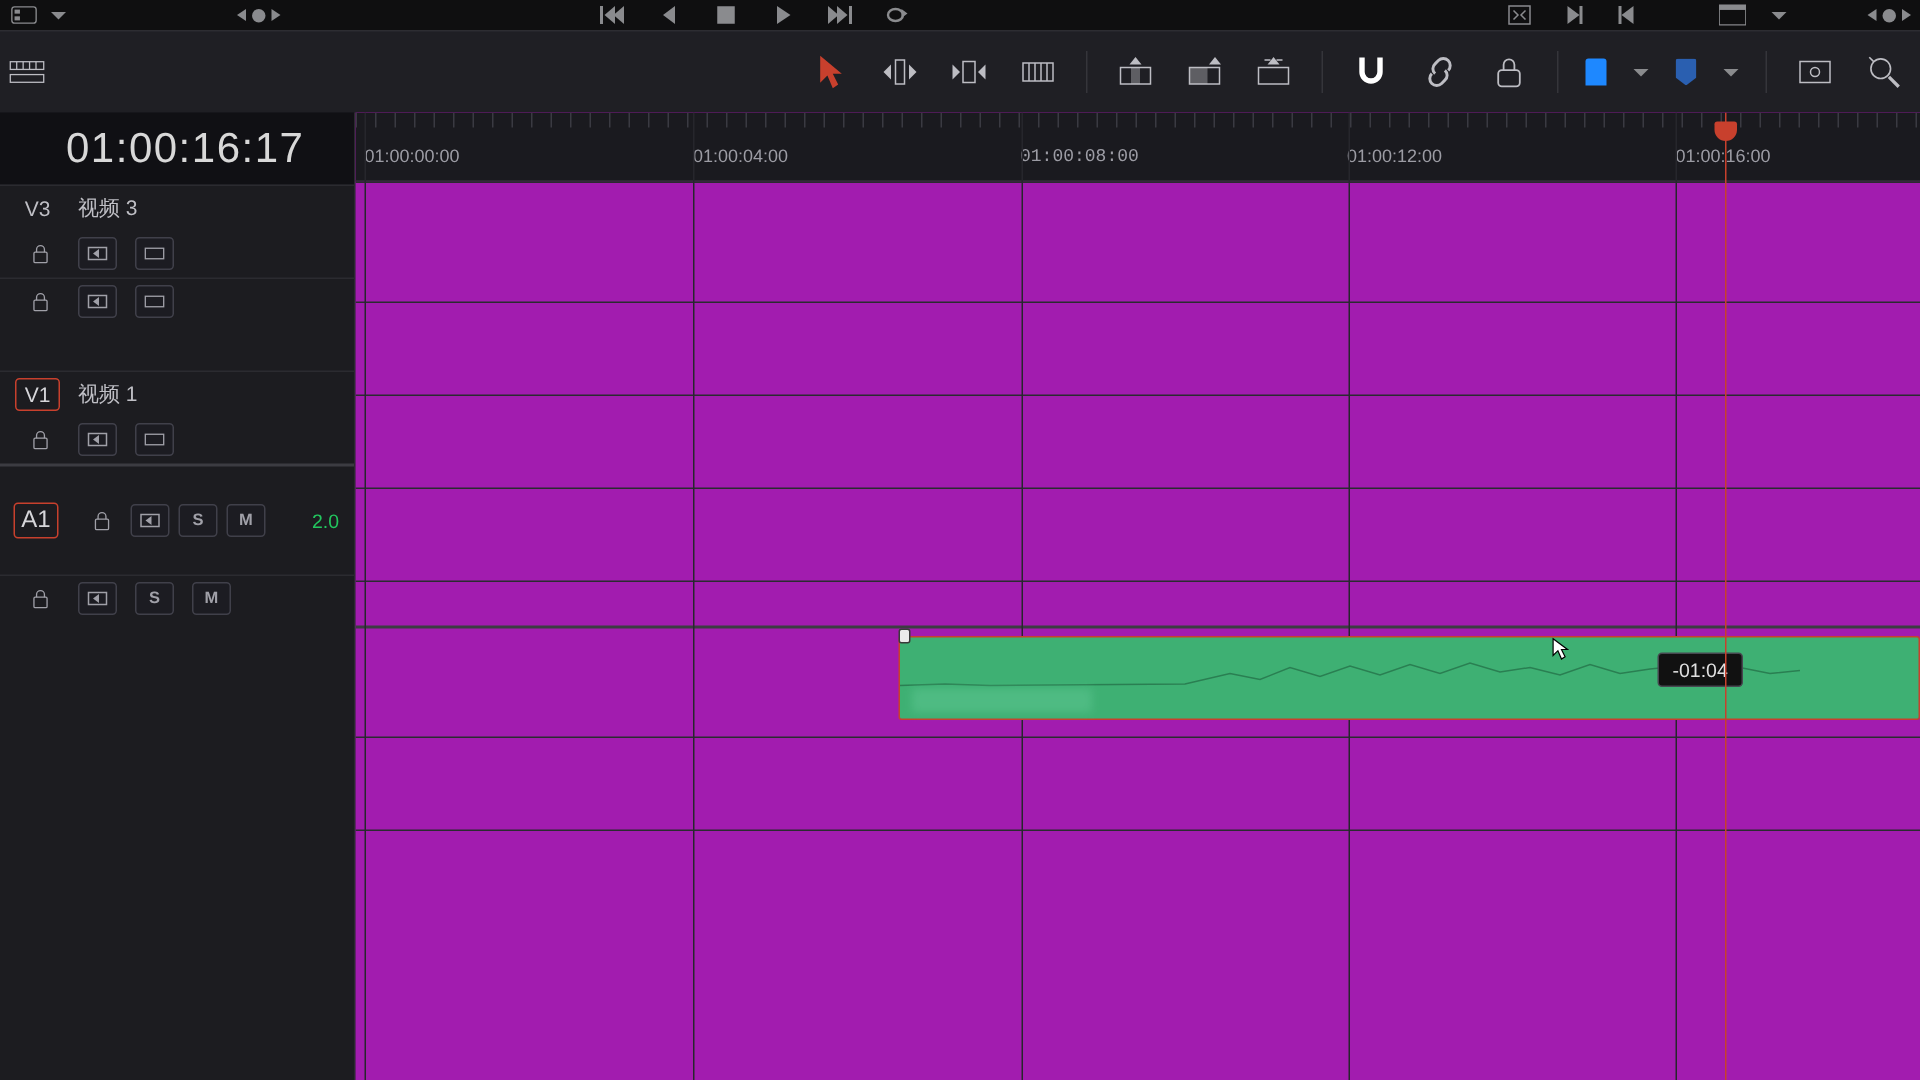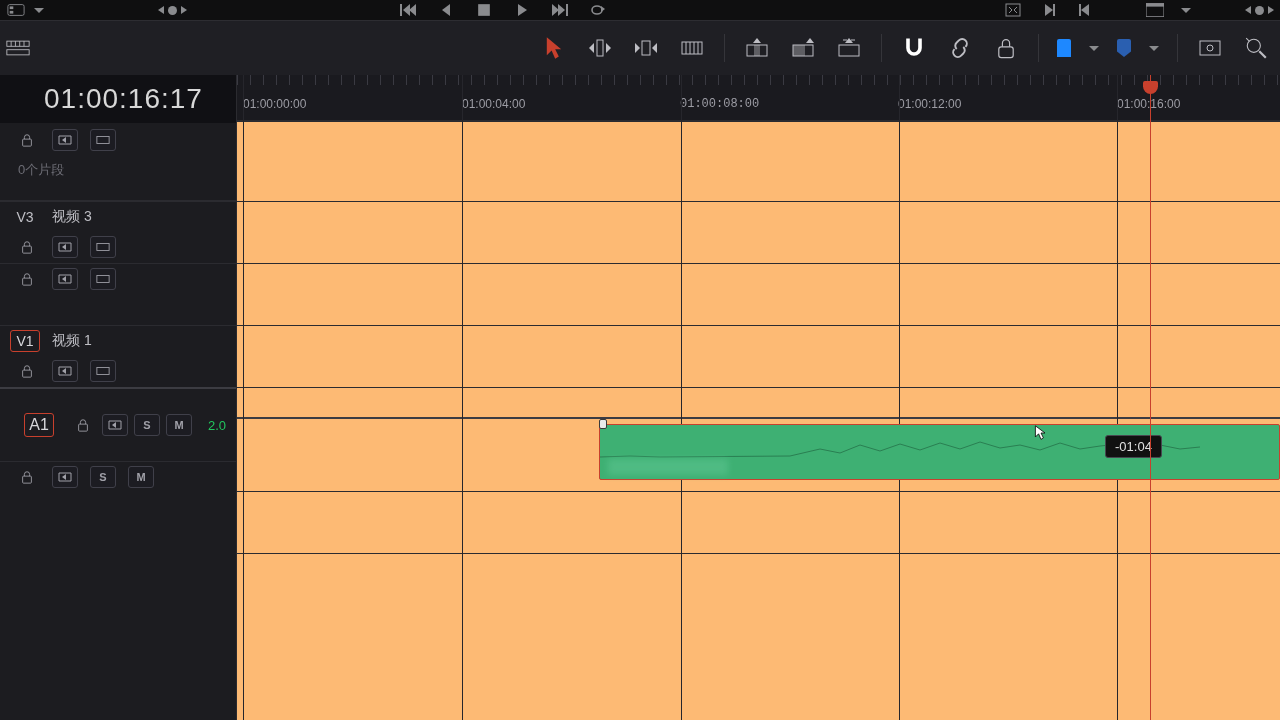--- a/index.html
+++ b/index.html
@@ -23,21 +23,21 @@
   .toolbar .tl-right { position:absolute; right:10px; display:flex; align-items:center; gap: 18px; }
   .toolbar .group { display:flex; align-items:center; gap:18px; }
   .tb-sep { width:1px; height:28px; background:#35353a; }
   .tbtn { width:28px; height:28px; display:flex; align-items:center; justify-content:center; color:#bdbdc3;}
   .tbtn svg { width:24px; height:24px; }
   .tbtn.red svg { color:#c8402d; }
   .tbtn.on svg { color:#ffffff; }
 
   .main { position:absolute; top:75px; left:0; right:0; bottom:0; display:flex; }
   .trackpanel { width:237px; background:#1c1c20; border-right:1px solid #2b2b30; position:relative; }
-  .tl-area { flex:1; position:relative; background:#fdba74; overflow:hidden; }
+  .tl-area { flex:1; position:relative; background:#a21caf; overflow:hidden; }
 
   .timecode { height:48px; background:#101014; display:flex; align-items:center; padding-left:44px; font-size:28px; letter-spacing:1px; color:#d8d8d8; }
 
   .track-head { display:flex; align-items:center; gap:12px; height:30px; padding-left:10px; color:#bfbfc5; font-size:14px; }
   .track-num { width:30px; text-align:center; font-weight:500; color:#bfbfc5; }
   .track-num.boxed { border:1px solid #c8402d; border-radius:3px; padding:2px 4px; color:#d6d6da; }
   .track-ctrls { display:flex; align-items:center; gap:12px; height:30px; padding-left:14px; }
   .ctl { width:26px; height:22px; border:1px solid #40404a; border-radius:3px; display:flex; align-items:center; justify-content:center; color:#a0a0a8; font-size:11px; background:#1c1c22;}
   .ctl.letter { font-weight:600; }
   .ctl.noborder { border-color: transparent; background: transparent; }
@@ -277,42 +277,20 @@
         </span>
     </div>
   </div>
 </div>
 
 <div class="main">
 
   <div class="trackpanel">
     <div class="timecode">01:00:16:17</div>
 
-    <div class="empty-block">
-      <div class="track-ctrls" style="padding-top:4px">
-        <span class="ctl noborder">
-            <svg viewBox="0 0 14 16">
-              <rect x="2" y="7" width="10" height="8" rx="1" fill="none" stroke="currentColor"></rect>
-              <path d="M4 7V5a3 3 0 0 1 6 0v2" fill="none" stroke="currentColor"></path>
-            </svg>
-          </span>
-        <span class="ctl">
-            <svg viewBox="0 0 14 12">
-              <polygon points="1,2 13,2 13,10 1,10" fill="none" stroke="currentColor"></polygon>
-              <polygon points="4,6 8,3 8,9" fill="currentColor"></polygon>
-            </svg>
-          </span>
-        <span class="ctl">
-            <svg viewBox="0 0 16 10">
-              <rect x="1" y="1" width="14" height="8" fill="none" stroke="currentColor"></rect>
-            </svg>
-          </span>
-      </div>
-      <div class="clips-label">0个片段</div>
-    </div>
 
     <div class="video-block" id="track-v3" style="height:62px">
       <div class="track-head">
         <span class="track-num">V3</span>
         <span>视频 3</span>
       </div>
       <div class="track-ctrls">
         <span class="ctl noborder">
             <svg viewBox="0 0 14 16">
               <rect x="2" y="7" width="10" height="8" rx="1" fill="none" stroke="currentColor"></rect>
@@ -377,21 +355,21 @@
             <svg viewBox="0 0 16 10">
               <rect x="1" y="1" width="14" height="8" fill="none" stroke="currentColor"></rect>
             </svg>
           </span>
       </div>
     </div>
 
     <div class="a-divider"></div>
 
     <div id="track-a1">
-      <span class="track-num boxed" style="margin-left:24px">A1</span>
+      <span class="track-num boxed" style="margin-left:9px">A1</span>
       <span style="width:16px"></span>
       <span class="ctl noborder">
           <svg viewBox="0 0 14 16">
             <rect x="2" y="7" width="10" height="8" rx="1" fill="none" stroke="currentColor"></rect>
             <path d="M4 7V5a3 3 0 0 1 6 0v2" fill="none" stroke="currentColor"></path>
           </svg>
         </span>
       <span style="width:6px"></span>
       <span class="ctl">
           <svg viewBox="0 0 14 12">

